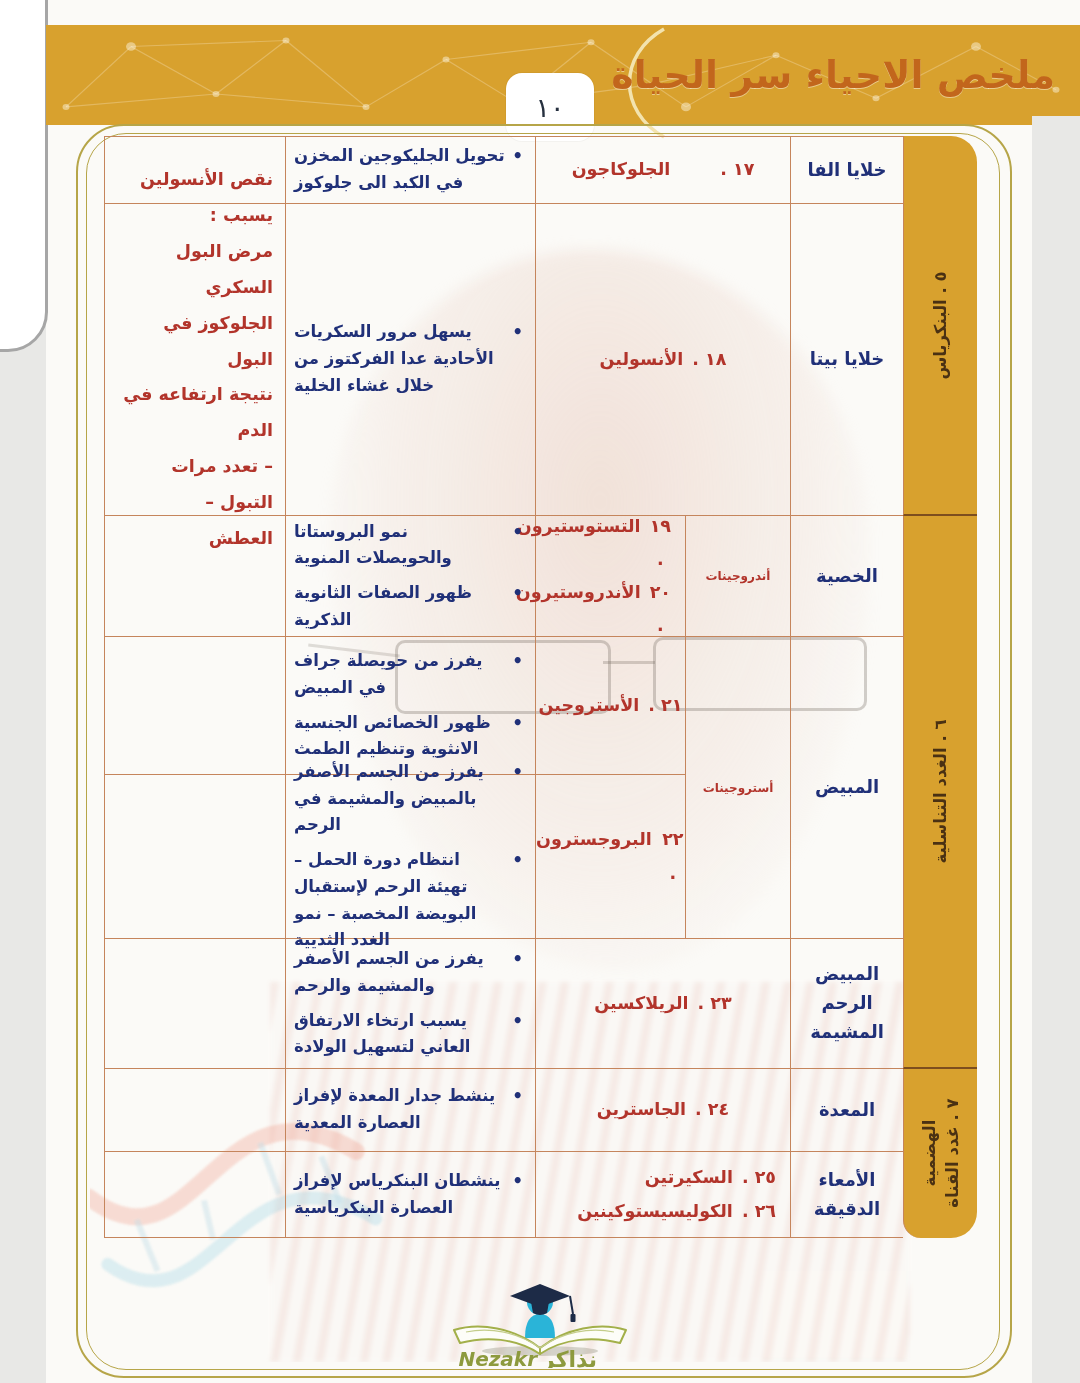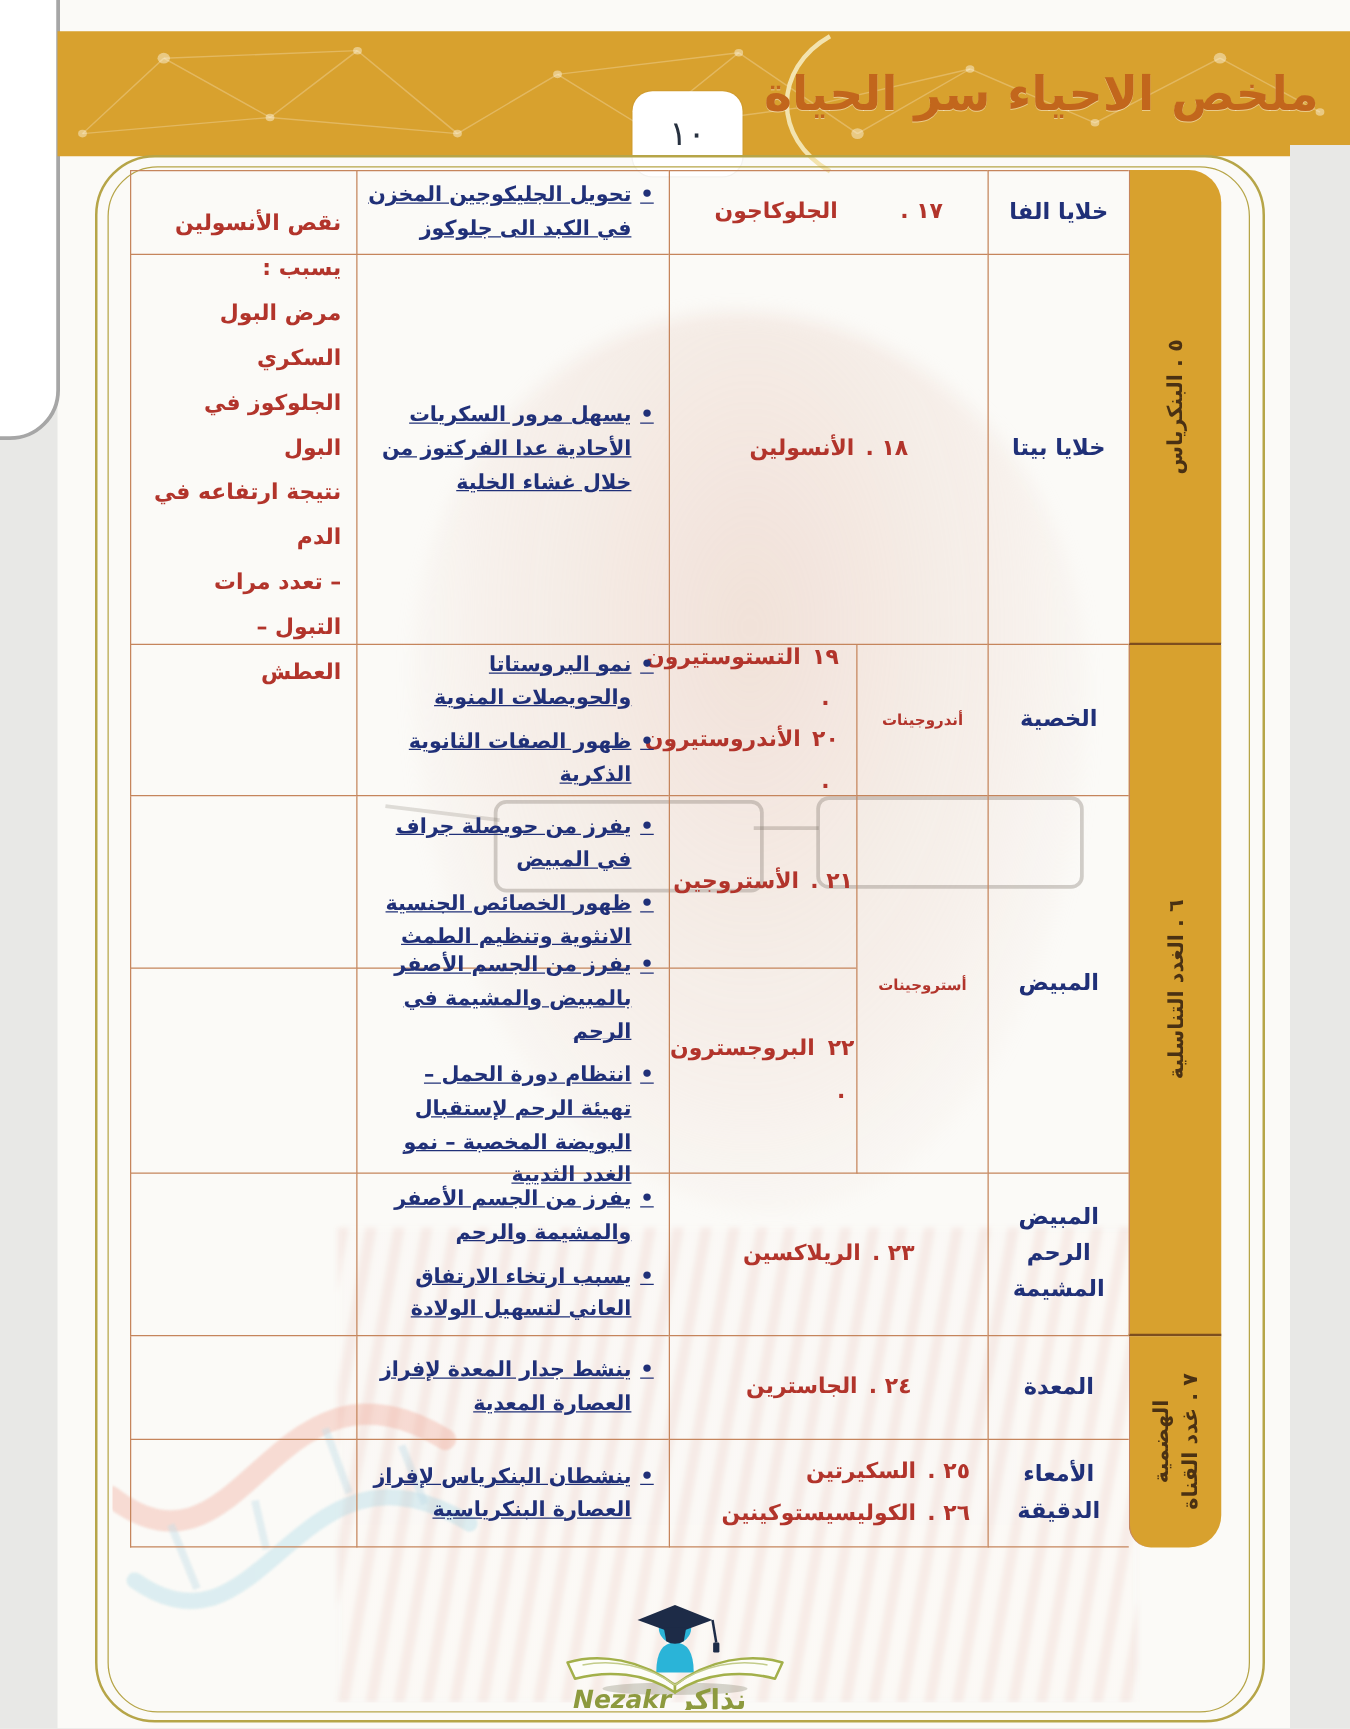--- a/index.html
+++ b/index.html
@@ -52,21 +52,21 @@
   .vlabel{transform:rotate(-90deg);white-space:nowrap;font-weight:bold;color:#4a3113;font-size:16.5px;}
   .vlabel2{display:flex;flex-direction:column-reverse;line-height:1.4;}
   .vlabel2 div{white-space:nowrap;}
   .organ{color:#203078;font-weight:bold;font-size:18px;line-height:1.6;padding:0 4px;}
   .group{color:#b2342b;font-weight:bold;font-size:12px;}
   .horm{color:#b2342b;font-weight:bold;font-size:17.5px;}
   .hline{display:flex;gap:9px;justify-content:center;line-height:1.9;}
   .hgap{gap:50px;}
   .horm-list{align-items:flex-start;padding-right:14px;}
   .func{align-items:stretch;justify-content:center;padding:10px 12px 10px 8px;gap:8px;}
-  .fline{display:flex;gap:7px;color:#203078;font-weight:bold;font-size:16.5px;line-height:1.62;text-align:right;text-decoration:underline;}
+  .fline{display:flex;gap:7px;color:#203078;font-weight:bold;font-size:16.5px;line-height:1.62;text-align:left;}
   .fline .dot{flex:0 0 auto;color:#203078;font-size:17px;}
   .fline .dot::before{content:"•";}
   .fline .ftext{flex:1;}
   .note{color:#b2342b;font-weight:bold;font-size:17.5px;line-height:2.05;padding:0 12px;text-align:right;align-items:flex-start;}
   
   .logo{position:absolute;left:440px;top:1276px;width:200px;height:92px;}
 </style>
 </head>
 <body>
 

